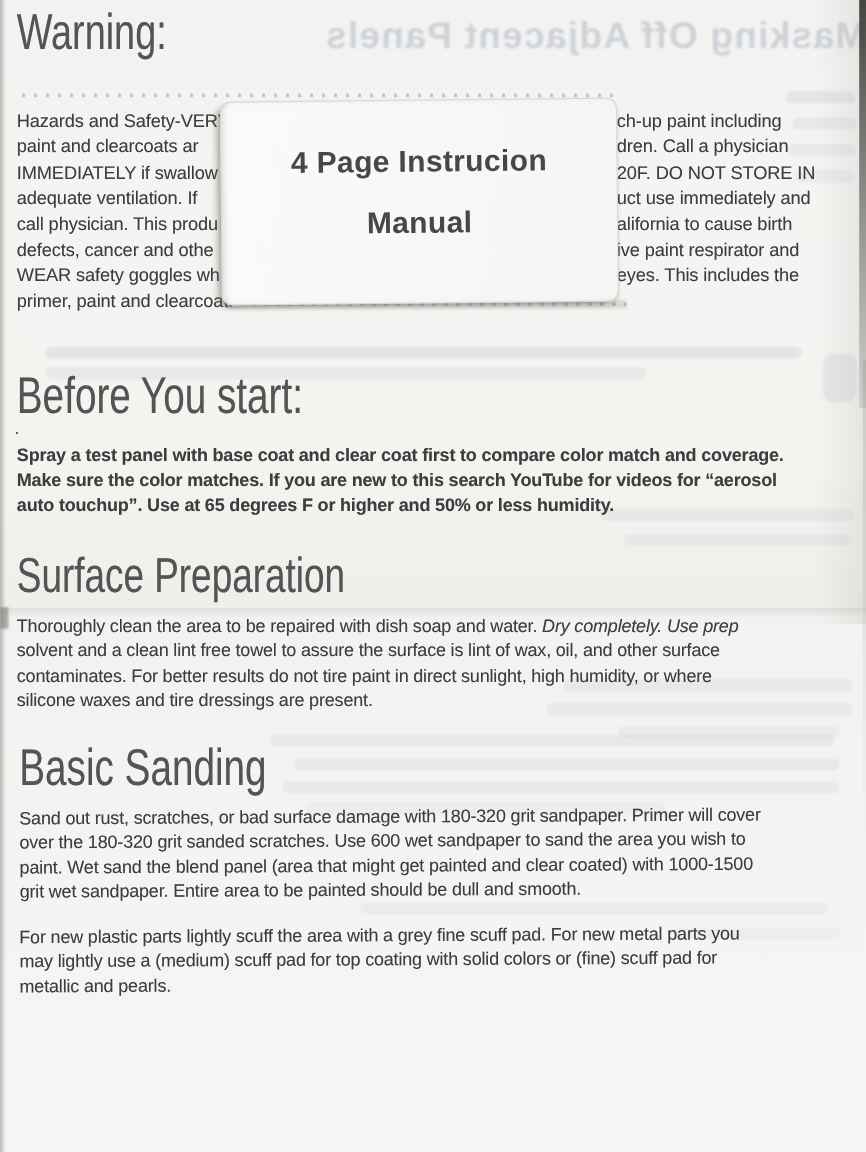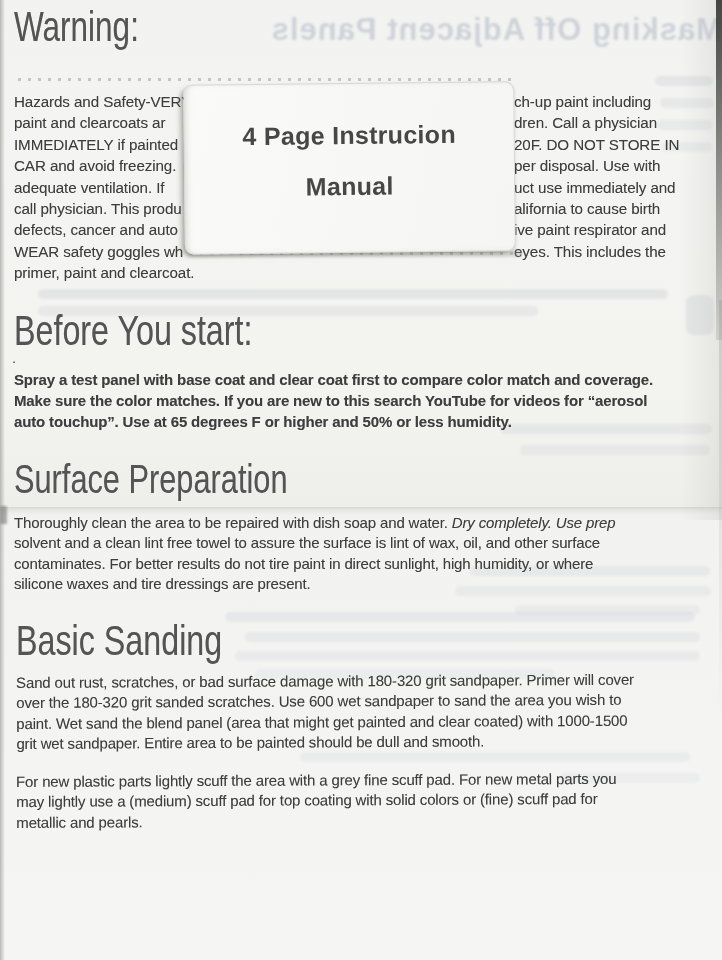--- a/index.html
+++ b/index.html
@@ -134,37 +134,33 @@
   <div class="warn-block">
     <div class="wline">
       <span class="wl">Hazards and Safety-VERY</span>
       <span class="wr">ch-up paint including</span>
     </div>
     <div class="wline">
       <span class="wl">paint and clearcoats ar</span>
       <span class="wr">dren. Call a physician</span>
     </div>
     <div class="wline">
-      <span class="wl">IMMEDIATELY if painted</span>
+      <span class="wl">IMMEDIATELY if swallow</span>
       <span class="wr">20F. DO NOT STORE IN</span>
-    </div>
-    <div class="wline">
-      <span class="wl">CAR and avoid freezing.</span>
-      <span class="wr">per disposal. Use with</span>
     </div>
     <div class="wline">
       <span class="wl">adequate ventilation. If</span>
       <span class="wr">uct use immediately and</span>
     </div>
     <div class="wline">
       <span class="wl">call physician. This produ</span>
       <span class="wr">alifornia to cause birth</span>
     </div>
     <div class="wline">
-      <span class="wl">defects, cancer and auto</span>
+      <span class="wl">defects, cancer and othe</span>
       <span class="wr">ive paint respirator and</span>
     </div>
     <div class="wline">
       <span class="wl">WEAR safety goggles wh</span>
       <span class="wr">eyes. This includes the</span>
     </div>
     <div class="wline">
       <span class="wl">primer, paint and clearcoat.</span>
       <span class="wr"></span>
     </div>

